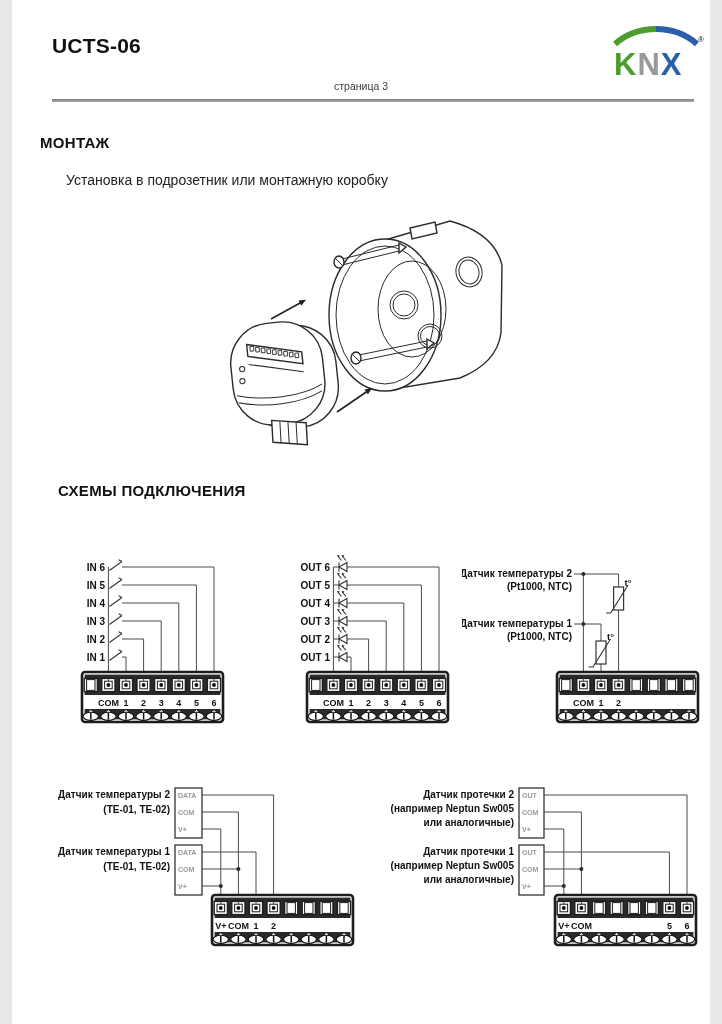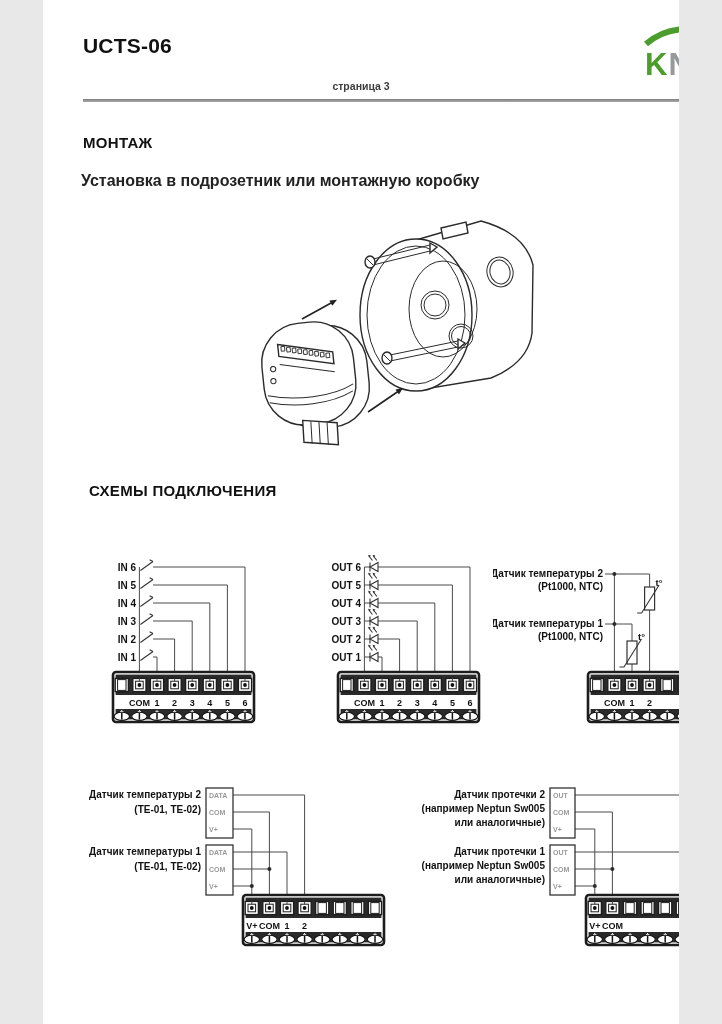--- a/index.html
+++ b/index.html
@@ -1,25 +1,25 @@
 <!DOCTYPE html>
 <html><head>
 <meta charset="utf-8">
 <style>
   html,body{margin:0;padding:0;background:#e8e8e8;}
-  .page{position:relative;width:636px;height:1024px;background:#fff;margin:0 auto;
+  .page{position:relative;width:698px;height:1024px;background:#fff;margin:0 auto;
         font-family:"Liberation Sans",sans-serif;color:#111;overflow:hidden;}
-  .abs{position:absolute;font-weight:bold;}
+  .abs{position:absolute;}
   .title{left:40px;top:34px;font-size:21px;font-weight:700;letter-spacing:.2px;}
   .pagenum{left:0;right:0;top:80px;text-align:center;font-size:10.5px;color:#3c3c3c;}
   .rule{left:40px;width:642px;top:99px;height:3px;
         background:linear-gradient(#7d7d7d,#ababab);}
   .h2{font-size:15px;font-weight:700;letter-spacing:.3px;}
-  .mount-h{left:40px;top:134px;text-align:center;}
-  .mount-p{left:38px;top:172px;font-size:16px;color:#222;}
+  .mount-h{left:28px;top:134px;text-align:center;}
+  .mount-p{left:54px;top:172px;font-size:14px;color:#222;}
   .wiring-h{left:46px;top:482px;}
   .fig{position:absolute;}
   svg{display:block;}
   svg text{font-family:"Liberation Sans",sans-serif;fill:#111;}
   .wire{stroke:#4a4a4a;stroke-width:1;fill:none;}
   .sym{stroke:#333;stroke-width:1.1;fill:none;}
   .lbl{font-size:10px;font-weight:bold;}
   .lbl-s{font-size:10px;font-weight:bold;}
   .pin{font-size:7px;fill:#999;font-weight:bold;}
   .draw{stroke:#2b2b2b;stroke-width:1.4;fill:#fff;}

